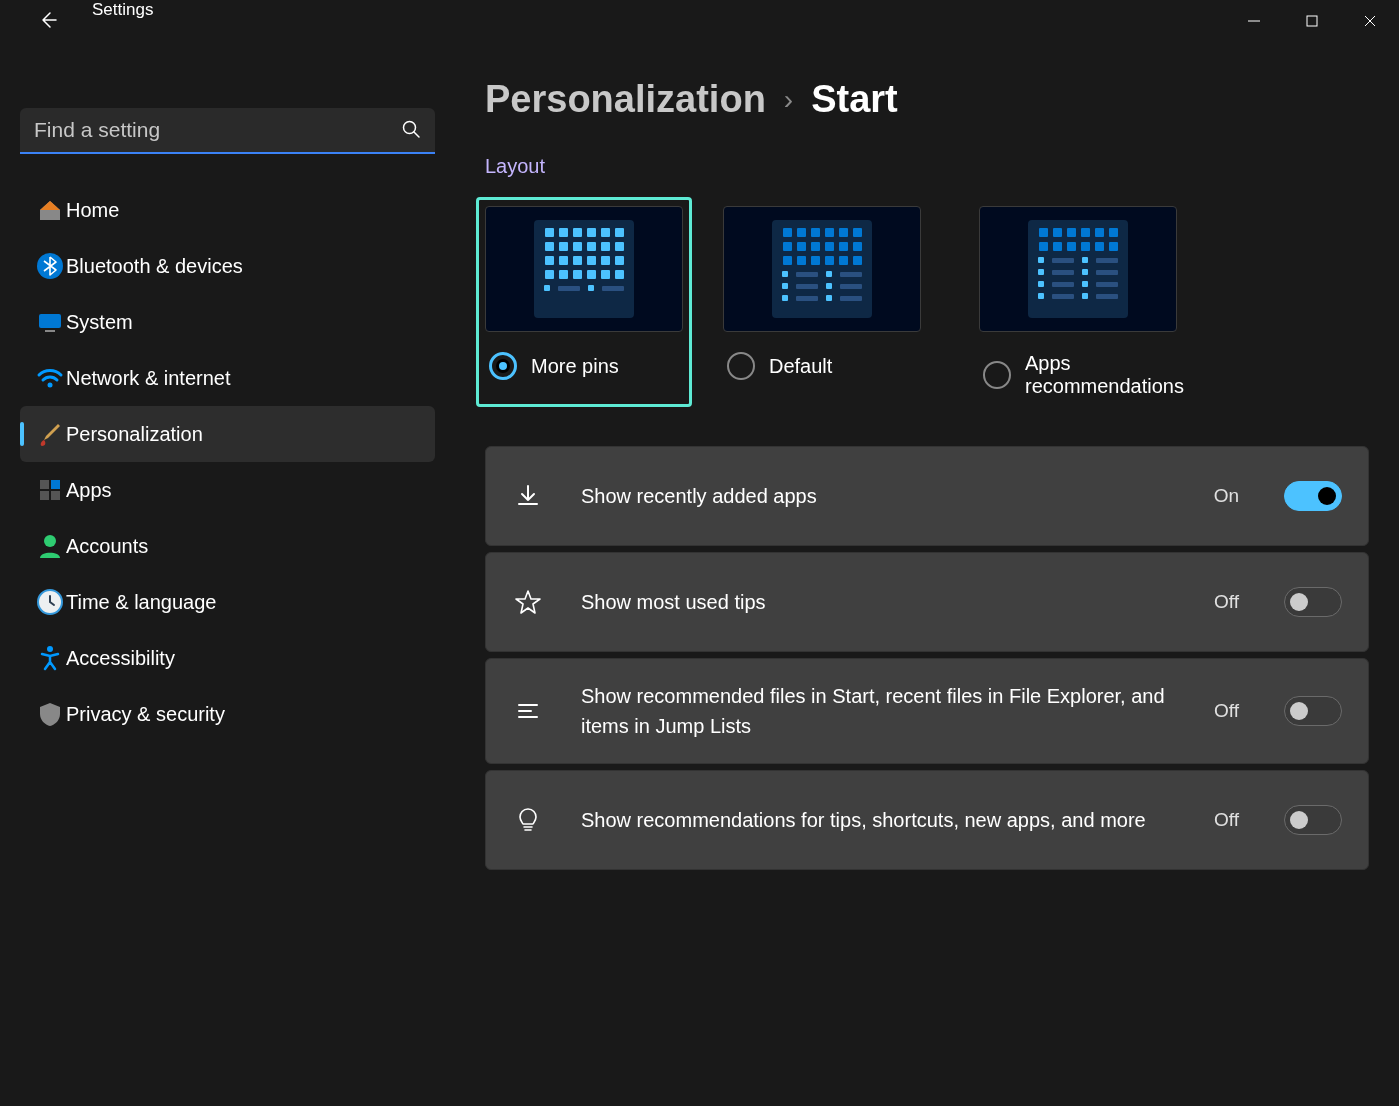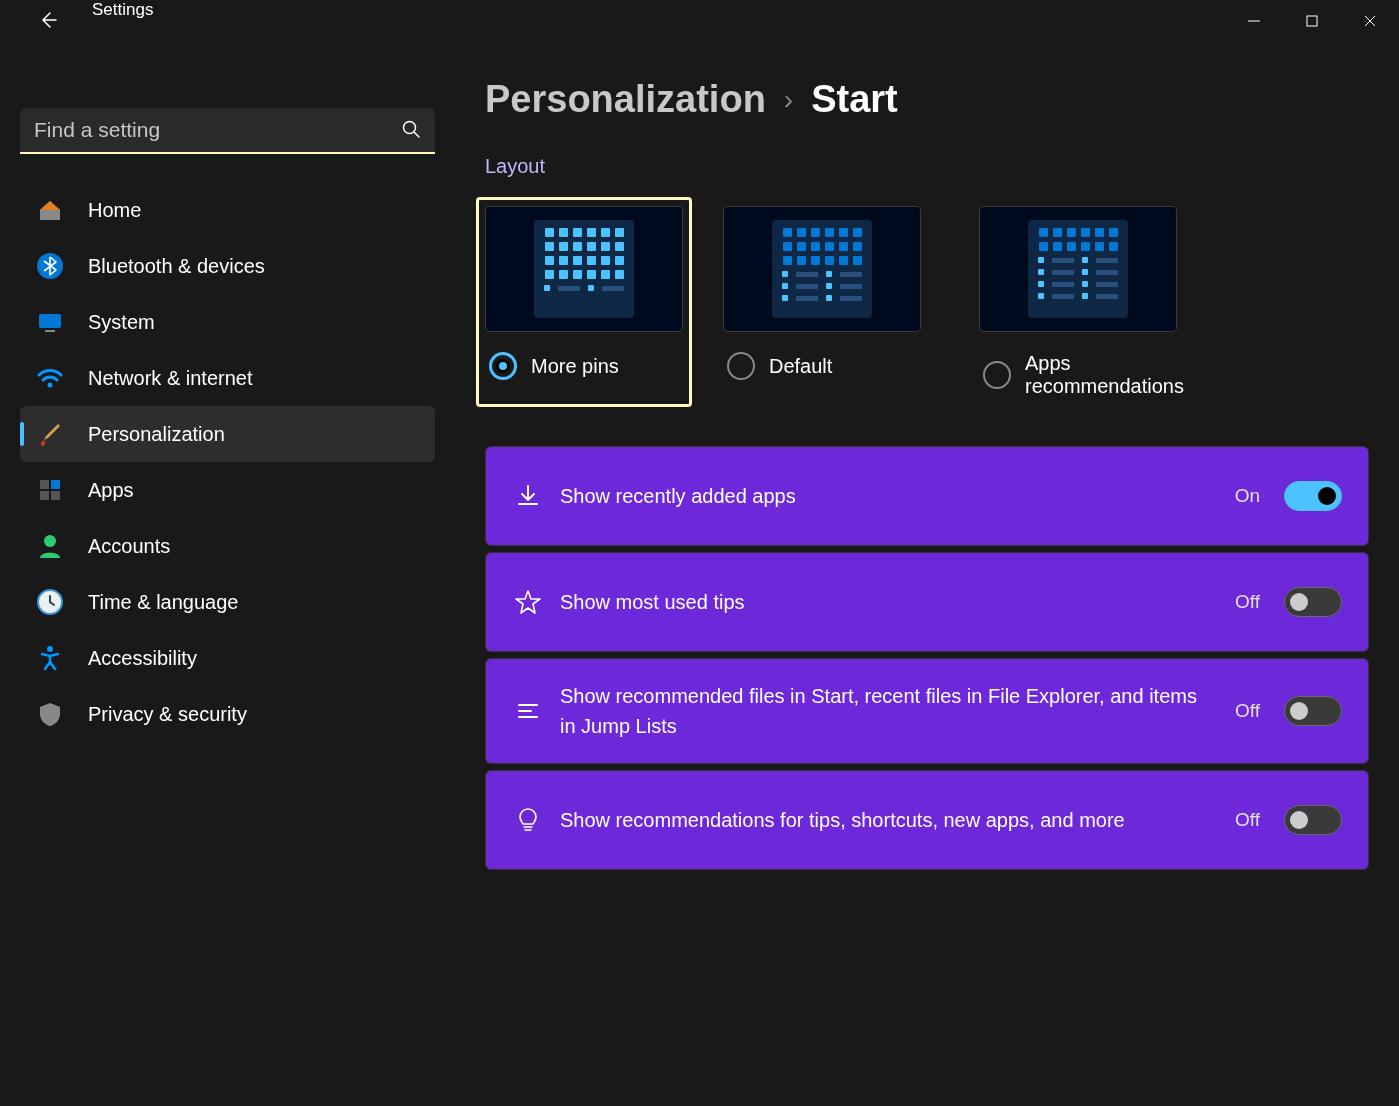--- a/index.html
+++ b/index.html
@@ -33,21 +33,21 @@
     width: 455px;
     padding: 50px 20px 0 20px;
     display:flex;
     flex-direction:column;
     gap:0;
   }
   .search-box {
     display:flex;
     align-items:center;
     background:#2a2a2a;
-    border-bottom: 2px solid #fef9c3;
+    border-bottom: 2px solid #3b82f6;
     height: 46px;
     border-radius: 6px 6px 0 0;
     padding: 0 14px;
     margin-bottom: 28px;
   }
   .search-box input {
     flex:1;
     background:transparent;
     border:none;
     color:#ccc;
@@ -59,21 +59,20 @@
 
   .nav { display:flex; flex-direction:column; }
   .nav-item {
     display:flex;
     align-items:center;
     height: 56px;
     padding: 0 14px;
     border-radius: 6px;
     cursor:pointer;
     position:relative;
-    gap: 22px;
   }
   .nav-item.active { background:#2d2d2d; }
   .nav-item.active::before {
     content:"";
     position:absolute;
     left:0; top:16px;
     width:4px; height:24px;
     background:#4cc2ff;
     border-radius:3px;
   }
@@ -106,21 +105,21 @@
   .layout-options {
     display:flex;
     gap: 40px;
     margin-bottom: 48px;
   }
   .layout-card {
     width: 216px;
     cursor:pointer;
   }
   .layout-card.highlighted {
-    border: 3px solid #fef9c3;
+    border: 3px solid #5eead4;
     border-radius: 4px;
     padding: 6px;
     margin: -9px;
   }
   .layout-preview {
     width: 198px;
     height: 126px;
     background:#000a1f;
     border: 1px solid #3a3a3a;
     border-radius: 4px;
@@ -165,28 +164,28 @@
   .radio-row.selected .radio-inner {
     width:14px; height:14px;
     border-radius:50%;
     background:#4cc2ff;
     border: 3px solid #000;
   }
   .radio-row .radio-label { font-size:20px; color:#fff; max-width:150px;}
 
   .setting-list { display:flex; flex-direction:column; gap:6px; }
   .setting-card {
-    background:#6d28d9;
+    background:#404040;
     border: 1px solid #333;
     border-radius: 6px;
     display:flex;
     align-items:center;
     padding: 22px 26px;
     min-height: 100px;
-    gap: 16px;
+    gap: 37px;
   }
   .setting-card .icon-slot {
     width:32px; display:flex; align-items:center; justify-content:center;
     color:#fff;
   }
   .setting-card .text-slot {
     flex:1;
     font-size:20px;
     color:#fff;
     line-height:1.5;

